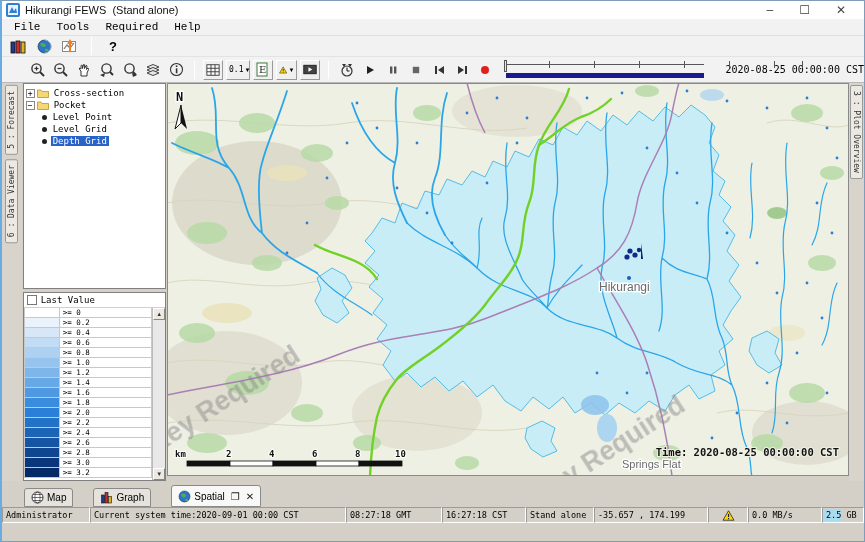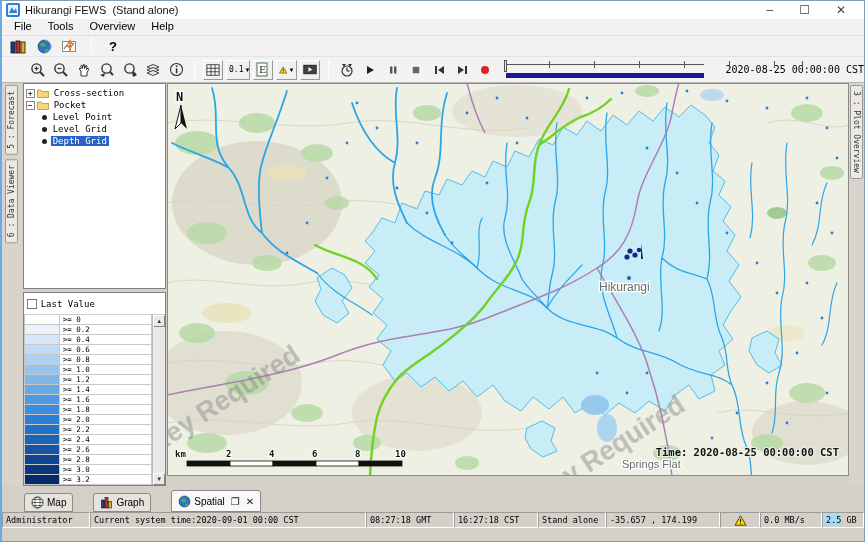--- a/index.html
+++ b/index.html
@@ -14,21 +14,21 @@
     border:1px solid #7f9db9; border-left:2px solid #6aabe4;
     background:#d4d0c8; display:flex; flex-direction:column;
   }
   
   .titlebar { height:18px; background:#fff; display:flex; align-items:center; padding:0 4px; flex:0 0 auto; }
   .app-icon { width:14px; height:14px; margin-right:5px; }
   .title-text { font-size:11px; color:#111; white-space:pre; }
   .win-controls { margin-left:auto; display:flex; gap:26px; padding-right:14px; color:#444; font-size:12px; }
   .win-controls span { cursor:default; line-height:14px; }
   
-  .menubar { height:17px; background:#f2f2f2; display:flex; padding-left:4px; border-bottom:1px solid #e0e0e0; flex:0 0 auto; }
+  .menubar { height:17px; background:#f2f2f2; display:flex; align-items:center; padding-left:4px; border-bottom:1px solid #e0e0e0; flex:0 0 auto;font-family:Liberation Mono, monospace; }
   .menu-item { padding:1px 8px; }
   
   .toolbar1 { height:21px; background:#f2f2f2; display:flex; align-items:center; gap:6px; padding-left:6px; border-bottom:1px solid #e3e3e3; flex:0 0 auto; }
   .toolbar2 { height:26px; background:#f2f2f2; display:flex; align-items:center; gap:3px; padding-left:26px; border-bottom:1px solid #b8b8b8; flex:0 0 auto; }
   .tbtn { display:flex; align-items:center; justify-content:center; height:20px; min-width:20px; }
   .tbtn.raised { border:1px solid; border-color:#fff #9a9a9a #9a9a9a #fff; background:#f0f0f0; padding:0 2px;justify-content:space-between; }
   .tsep { width:1px; height:18px; background:#bbb; margin:0 5px; border-right:1px solid #fff; }
   .help-q { font-weight:bold; font-size:13px; padding:0 4px; }
   .small-caret { font-size:6px; margin-left:1px; }
   .val-txt { font-family:"DejaVu Sans Mono",monospace; font-size:8px; }
@@ -51,21 +51,21 @@
               font-family:"DejaVu Sans Mono",monospace; font-size:9px; }
   .trow { display:flex; align-items:center; height:12px; white-space:pre; }
   .texp { width:9px; height:9px; border:1px solid #888; background:#fff; font-size:8px; line-height:7px; text-align:center; margin-right:2px; flex:0 0 auto; }
   .tfolder { width:12px; height:10px; margin-right:3px; flex:0 0 auto; }
   .tbullet { width:5px; height:5px; border-radius:50%; background:#222; margin:0 4px 0 2px; flex:0 0 auto; }
   .tindent { width:14px; flex:0 0 auto; }
   .tlabel { padding:0 2px; }
   .tlabel.selected { background:#2a63c8; color:#fff; }
   
   .legend-box { flex:1; background:#fff; border:1px solid #808080; display:flex; flex-direction:column; overflow:hidden; }
-  .legend-head { height:22px; display:flex; align-items:center; gap:4px; padding:1px 3px; border-bottom:1px solid #d0d0d0;
+  .legend-head { height:15px; display:flex; align-items:center; gap:4px; padding:1px 3px; border-bottom:1px solid #d0d0d0;
                  font-family:"DejaVu Sans Mono",monospace; font-size:9px; }
   .cbx { width:10px; height:10px; border:1px solid #777; background:#fff; flex:0 0 auto; }
   .legend-list { flex:1; position:relative; overflow:hidden; padding-right:13px; }
   .lrow { display:flex; height:10px; }
   .sw { width:36px; border:1px solid #c8c8c8; border-top:none; flex:0 0 auto; }
   .ll { flex:1; border:1px solid #c8c8c8; border-top:none; border-left:none; font-family:"DejaVu Sans Mono",monospace; font-size:7.5px; line-height:9px; padding-left:3px; background:#fff; white-space:pre; }
   .lscroll { position:absolute; right:0; top:0; bottom:0; width:13px; background:#e8e8e8; border-left:1px solid #bbb; display:flex; flex-direction:column; justify-content:space-between; }
   .sarrow { height:12px; border:1px solid; border-color:#fff #888 #888 #fff; background:#ece9e2; font-size:6px; text-align:center; line-height:10px; color:#333; }
   
   .map-wrap { width:682px; height:393px; position:relative; background:#eef0e4; flex:0 0 auto; }
@@ -99,21 +99,21 @@
     <div class="win-controls">
       <span>–</span>
       <span>☐</span>
       <span>✕</span>
     </div>
   </div>
 
   <div class="menubar">
     <span class="menu-item">File</span>
     <span class="menu-item">Tools</span>
-    <span class="menu-item">Overview</span>
+    <span class="menu-item">Required</span>
     <span class="menu-item">Help</span>
   </div>
 
   <div class="toolbar1">
     <span class="tbtn">
       <svg width="16" height="15" viewBox="0 0 16 15">
         <rect x="1" y="3" width="4" height="11" fill="#223a8c" stroke="#111" stroke-width="0.8"></rect>
         <rect x="6" y="2" width="4" height="12" fill="#c43030" stroke="#111" stroke-width="0.8"></rect>
         <rect x="11" y="3" width="4" height="11" fill="#e0b020" stroke="#111" stroke-width="0.8"></rect>
       </svg>
@@ -607,40 +607,40 @@
   </div>
 
 
   <div class="statusbar">
     <div class="scell" style="width:88px">
         <span>Administrator</span>
       </div>
     <div class="scell" style="flex:1">
         <span>Current system time:2020-09-01 00:00 CST</span>
       </div>
-    <div class="scell" style="width:88px">
+    <div class="scell" style="width:96px">
         <span>08:27:18 GMT</span>
       </div>
     <div class="scell" style="width:84px">
         <span>16:27:18 CST</span>
       </div>
     <div class="scell" style="width:68px">
         <span>Stand alone</span>
       </div>
     <div class="scell" style="width:114px">
         <span>-35.657 , 174.199</span>
       </div>
     <div class="scell" style="width:40px; justify-content:center">
       <svg width="13" height="11" viewBox="0 0 16 14">
         <polygon points="8,1 15,13 1,13" fill="#ffd800" stroke="#222" stroke-width="1"></polygon>
         <rect x="7.3" y="5" width="1.5" height="4" fill="#222"></rect>
           <rect x="7.3" y="10.2" width="1.5" height="1.5" fill="#222"></rect>
       </svg>
     </div>
-    <div class="scell" style="width:62px">
+    <div class="scell" style="width:74px">
         <span>0.0 MB/s</span>
       </div>
     <div class="scell mem" style="width:42px">
       <div class="fill"></div>
       <span>2.5 GB</span>
     </div>
   </div>
 </div>
 
 </body></html>

